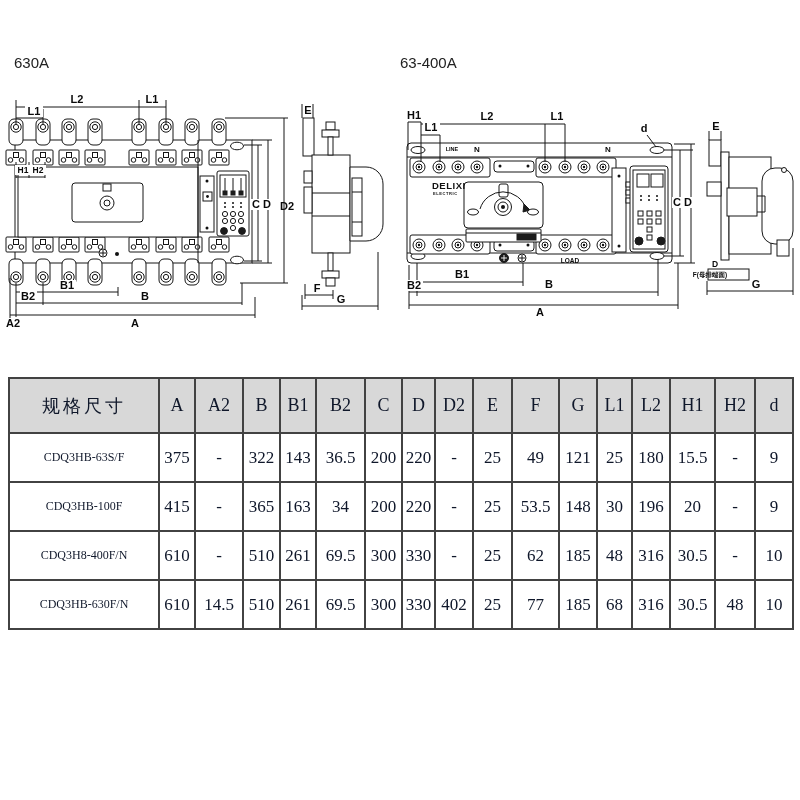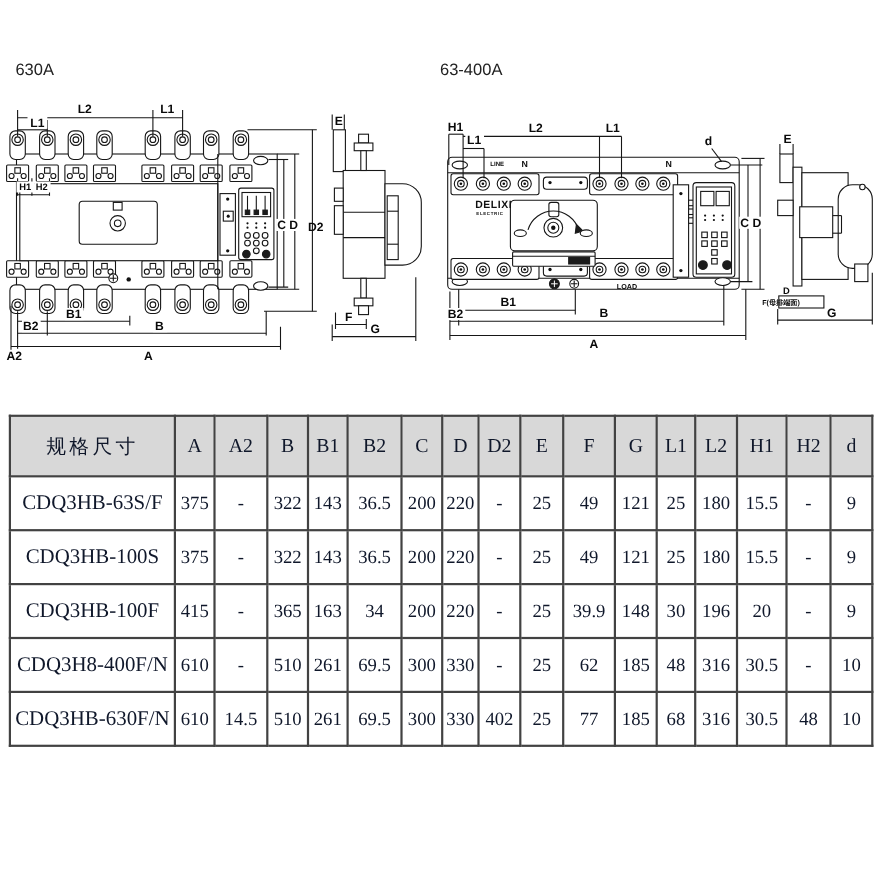--- a/index.html
+++ b/index.html
@@ -17,21 +17,21 @@
   .ttl{font:15px "Liberation Sans",sans-serif;fill:#222;text-anchor:start;font-weight:normal}
   .brand{font:bold 9.5px "Liberation Sans",sans-serif;fill:#111;text-anchor:start;letter-spacing:.5px}
   .brand2{font:bold 4px "Liberation Sans",sans-serif;fill:#111;text-anchor:start;letter-spacing:.6px}
   
   #spec-table{position:absolute;left:8px;top:377px;width:784px;border-collapse:collapse;table-layout:fixed;
               font-family:"Liberation Serif","DejaVu Serif",serif;color:#0f172a;border:2px solid #a21caf}
   #spec-table th,#spec-table td{border:2px solid #424242;text-align:center;vertical-align:middle;padding:0;overflow:hidden}
   #spec-table th{background:#d8d8d8;font-weight:normal;font-size:18px;height:53px}
   #spec-table th:first-child{letter-spacing:3px}
   #spec-table td{font-size:17px;height:47px;background:#fff}
-  #spec-table td.model{font-size:19px}
+  #spec-table td.model{font-size:12px}
 </style>
 </head>
 <body>
 
 <div id="stage">
 
 <svg viewBox="0 0 800 375" width="800" height="375">
   <defs>
     <g id="lugT">
       <rect class="sh" x="-7" y="-8" width="14" height="26" rx="5"></rect>
@@ -433,50 +433,31 @@
           <td>25</td>
           <td>49</td>
           <td>121</td>
           <td>25</td>
           <td>180</td>
           <td>15.5</td>
           <td>-</td>
           <td>9</td>
         </tr>
         <tr>
-          <td class="model">CDQ3HB-100S</td>
-          <td>375</td>
-          <td>-</td>
-          <td>322</td>
-          <td>143</td>
-          <td>36.5</td>
-          <td>200</td>
-          <td>220</td>
-          <td>-</td>
-          <td>25</td>
-          <td>49</td>
-          <td>121</td>
-          <td>25</td>
-          <td>180</td>
-          <td>15.5</td>
-          <td>-</td>
-          <td>9</td>
-        </tr>
-        <tr>
           <td class="model">CDQ3HB-100F</td>
           <td>415</td>
           <td>-</td>
           <td>365</td>
           <td>163</td>
           <td>34</td>
           <td>200</td>
           <td>220</td>
           <td>-</td>
           <td>25</td>
-          <td>39.9</td>
+          <td>53.5</td>
           <td>148</td>
           <td>30</td>
           <td>196</td>
           <td>20</td>
           <td>-</td>
           <td>9</td>
         </tr>
         <tr>
           <td class="model">CDQ3H8-400F/N</td>
           <td>610</td>

